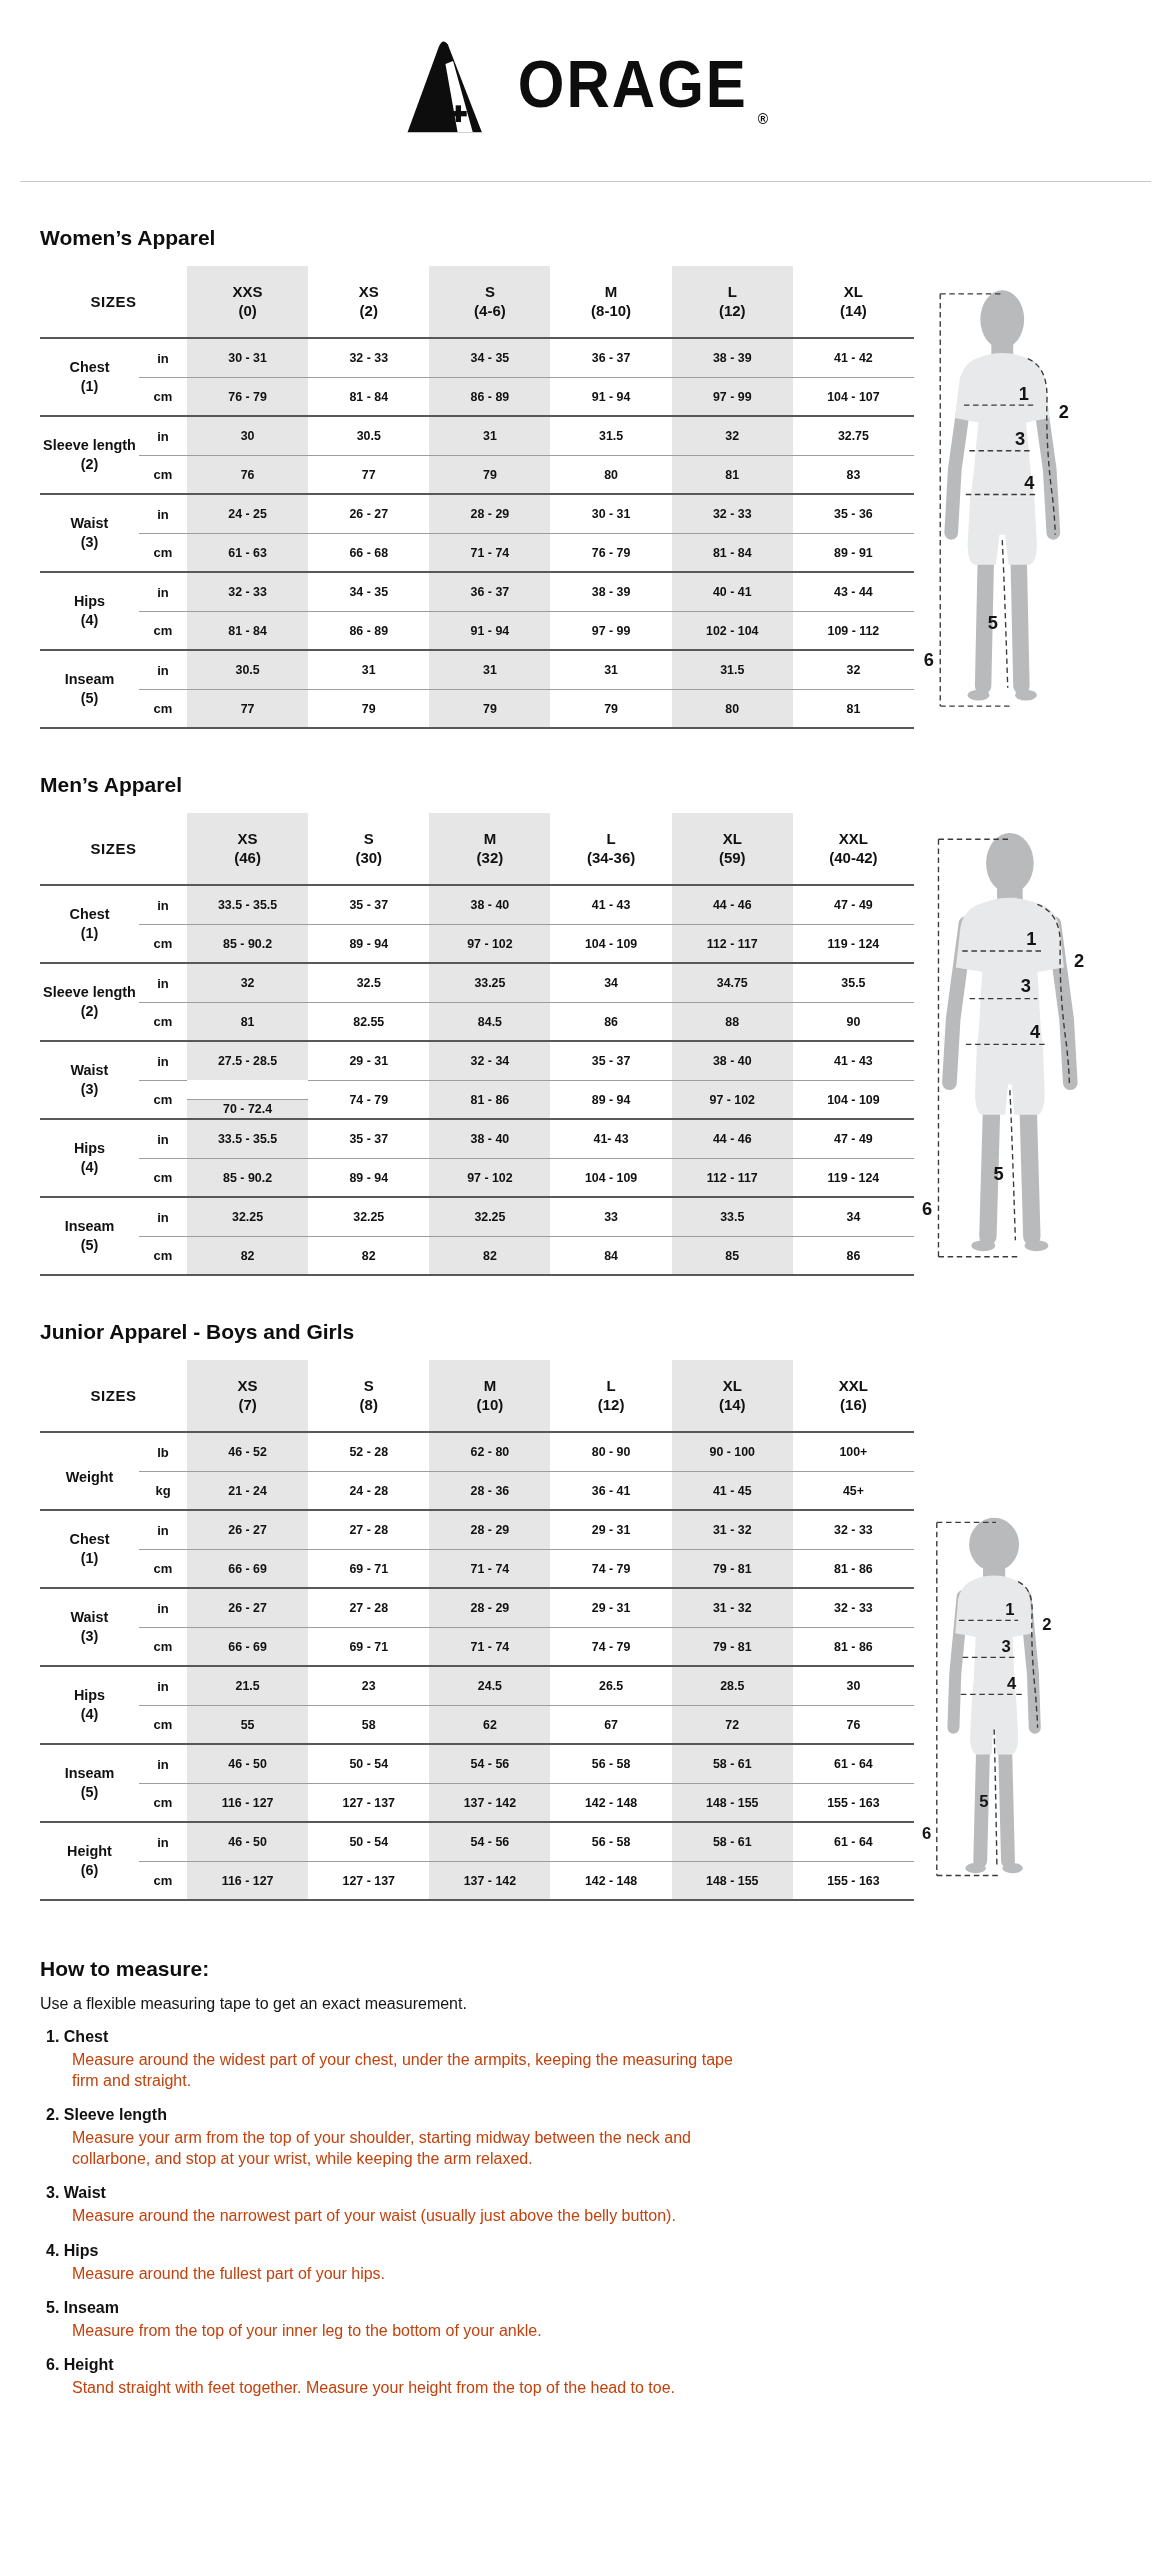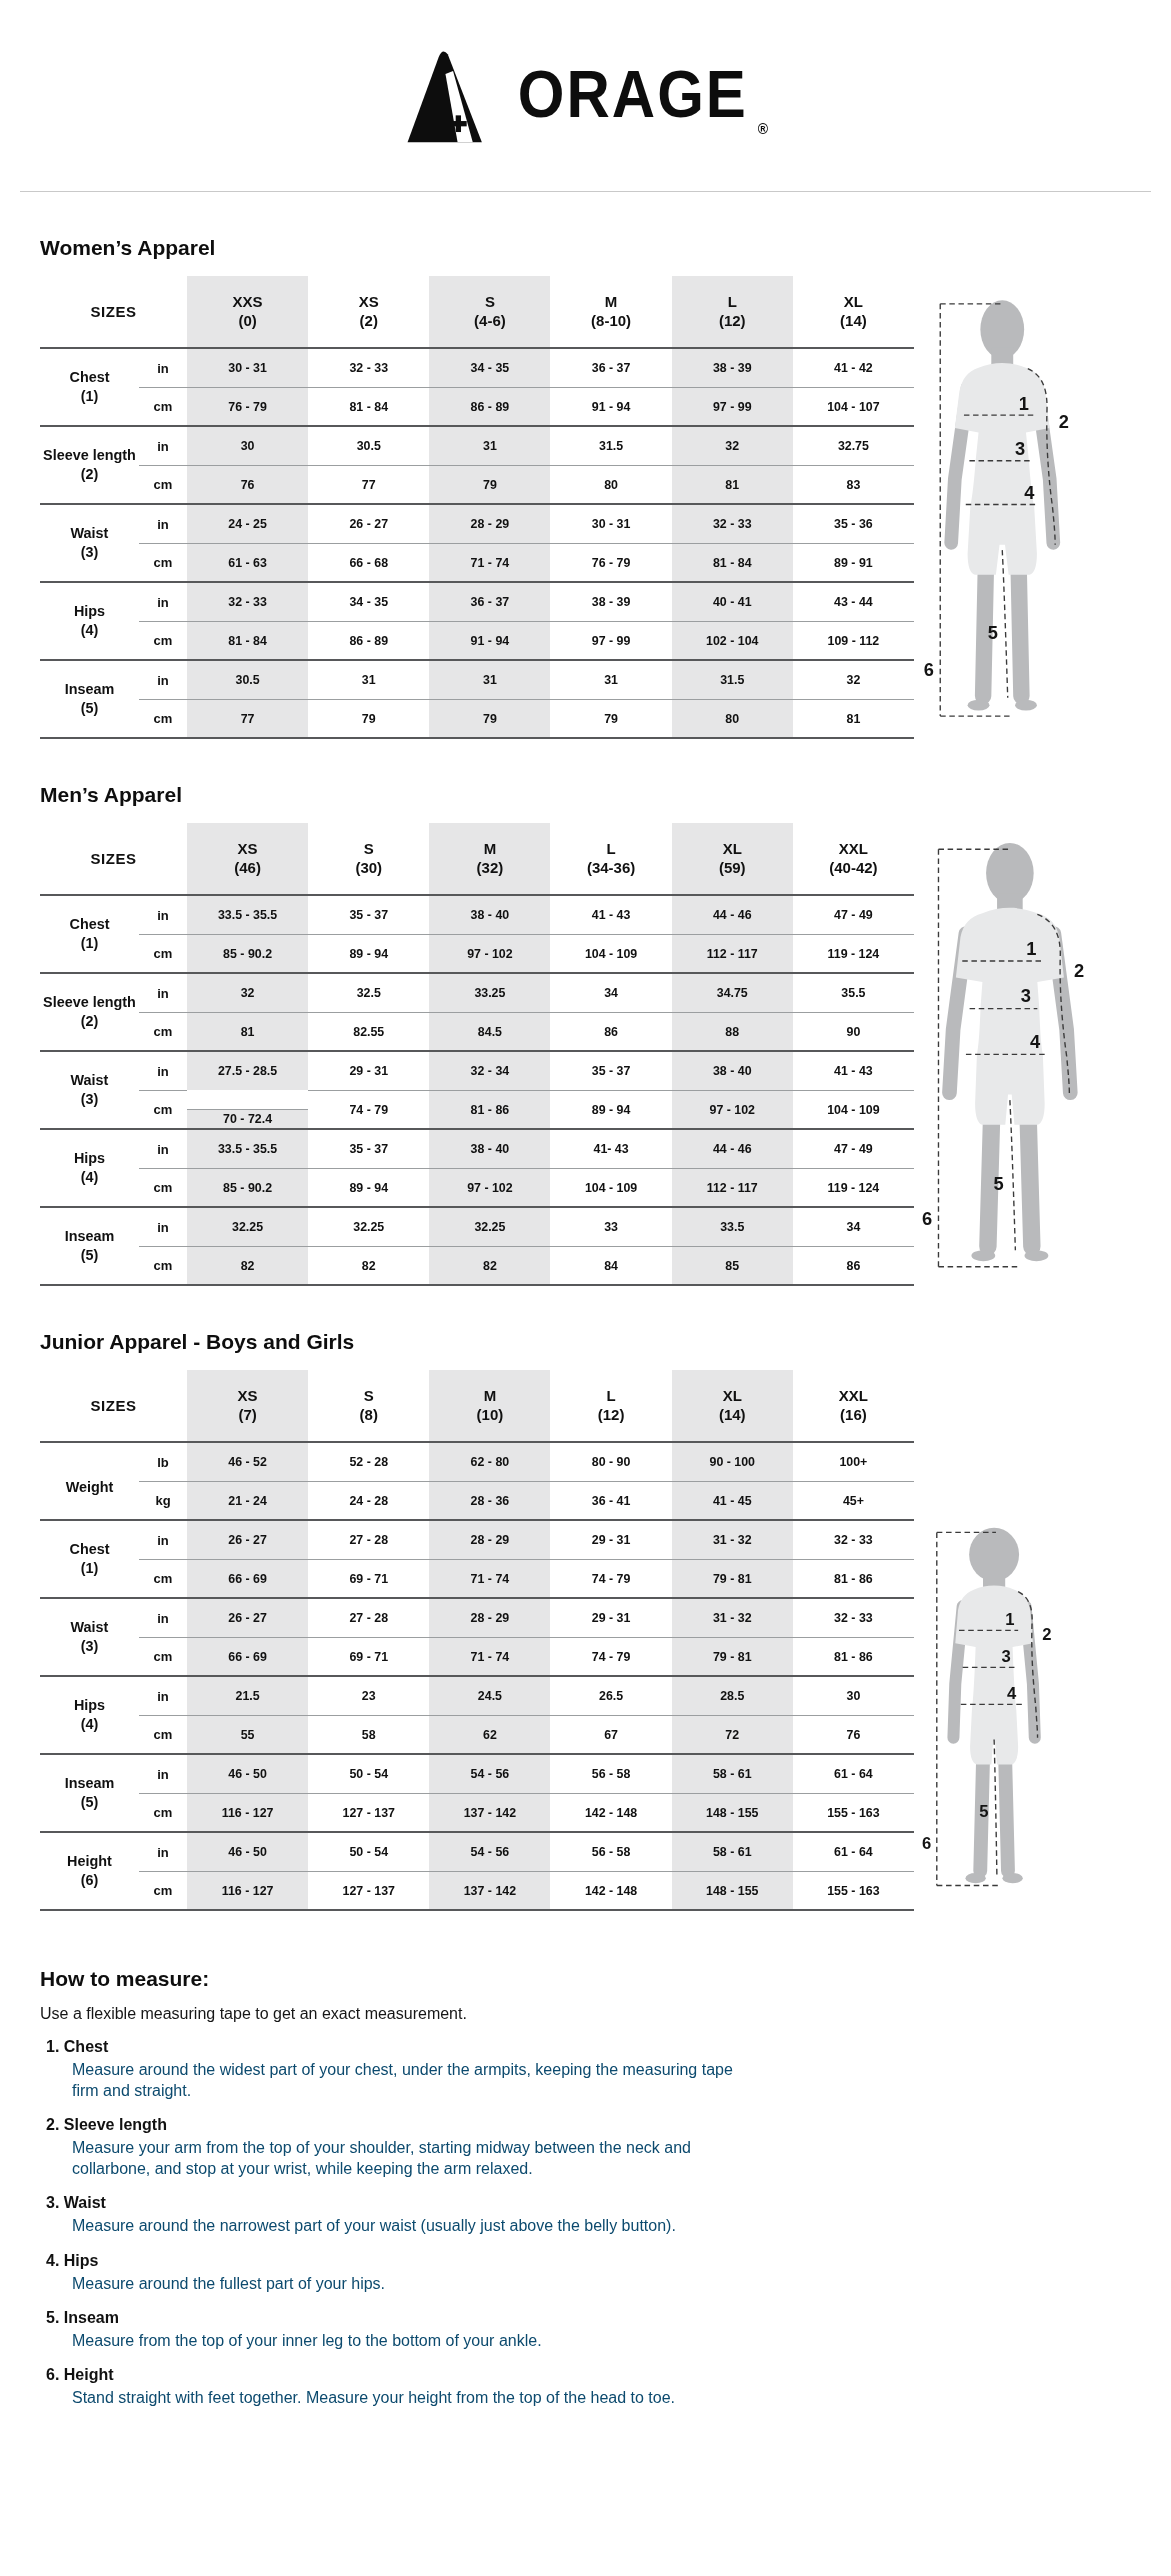--- a/index.html
+++ b/index.html
@@ -1,21 +1,21 @@
 <!DOCTYPE html>
 <html><head>
 <meta charset="utf-8">
 <style>
   * { box-sizing: border-box; }
   html,body { margin:0; padding:0; background:#ffffff; }
   body { width:1171px; font-family:"Liberation Sans", sans-serif; color:#111; }
   .page { width:1171px; min-height:2576px; background:#fff; }
 
   
-  .logo-row { padding-top:26px; }
+  .logo-row { padding-top:16px; }
   .logo { display:flex; align-items:center; justify-content:center; gap:24px; height:137px; }
   .logo-text { font-size:60px; font-weight:900; letter-spacing:2px; color:#0d0d0d;
                transform:scaleY(1.12); display:inline-block; }
   .logo-reg { font-size:14px; font-weight:700; color:#0d0d0d; align-self:flex-end; margin:0 0 26px -14px; }
   .rule { border:none; border-top:1px solid #c9c9c9; margin:28px 20px 0 20px; }
 
   
   .apparel { margin-top:44px; }
   .apparel h2, .howto h2 { font-size:21px; font-weight:700; margin:0 0 0 40px; color:#0e0e0e; }
   .row { display:flex; gap:8px; padding-left:40px; margin-top:16px; }
@@ -38,21 +38,21 @@
   .unit { font-size:13px; font-weight:700; }
   .val { font-size:12.4px; font-weight:700; }
   .shade { background:#e6e6e7; }
   .sub { border-top:1px solid #9b9ea0; }
 
   
   .howto { margin-top:56px; padding-bottom:30px; }
   .howto .intro { font-size:16px; margin:14px 0 0 40px; color:#161616; }
   .hitem { margin:15px 0 0 46px; }
   .hlabel { font-size:16px; font-weight:700; color:#111; }
-  .htext { font-size:16px; margin-left:26px; margin-top:3px; max-width:685px; line-height:1.32; color:#0c4a6e; }
+  .htext { font-size:16px; margin-left:26px; margin-top:3px; max-width:685px; line-height:1.32; color:#c2410c; }
 </style>
 </head>
 <body>
 
 <div class="page">
 
   <header class="logo-row">
     <div class="logo">
       <svg width="91" height="99" viewBox="0 0 120 130">
         <path d="M6 128 L47 16 Q52 3 59 12 L104 128 Z" fill="#0d0d0d"></path>

